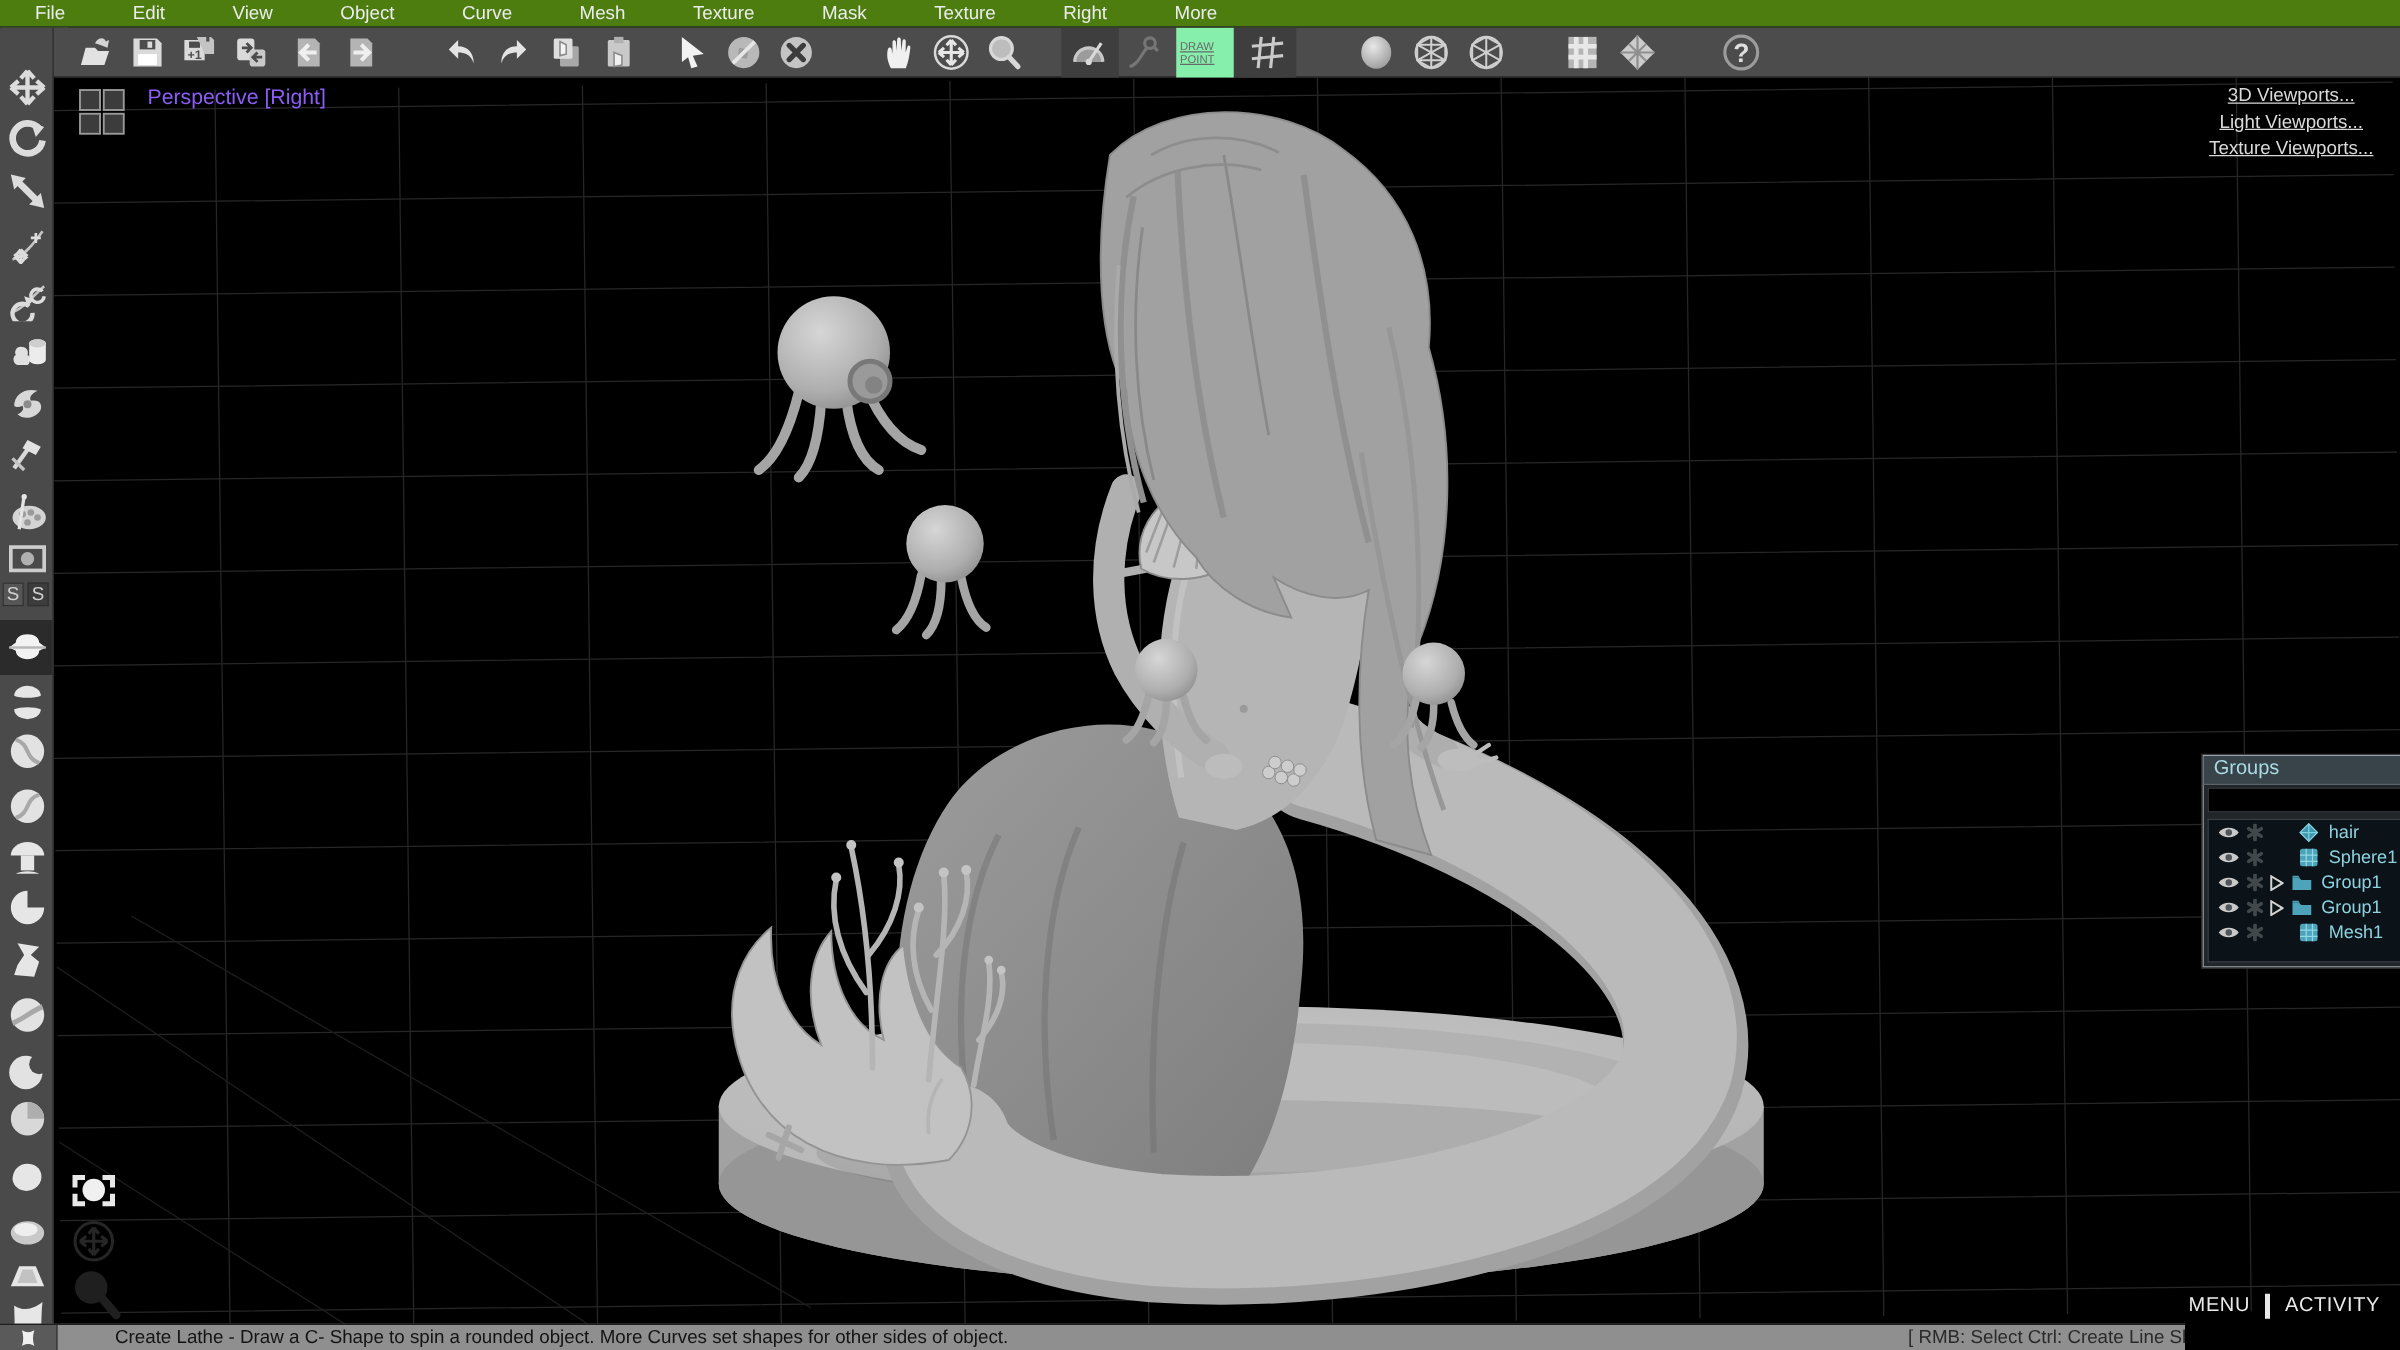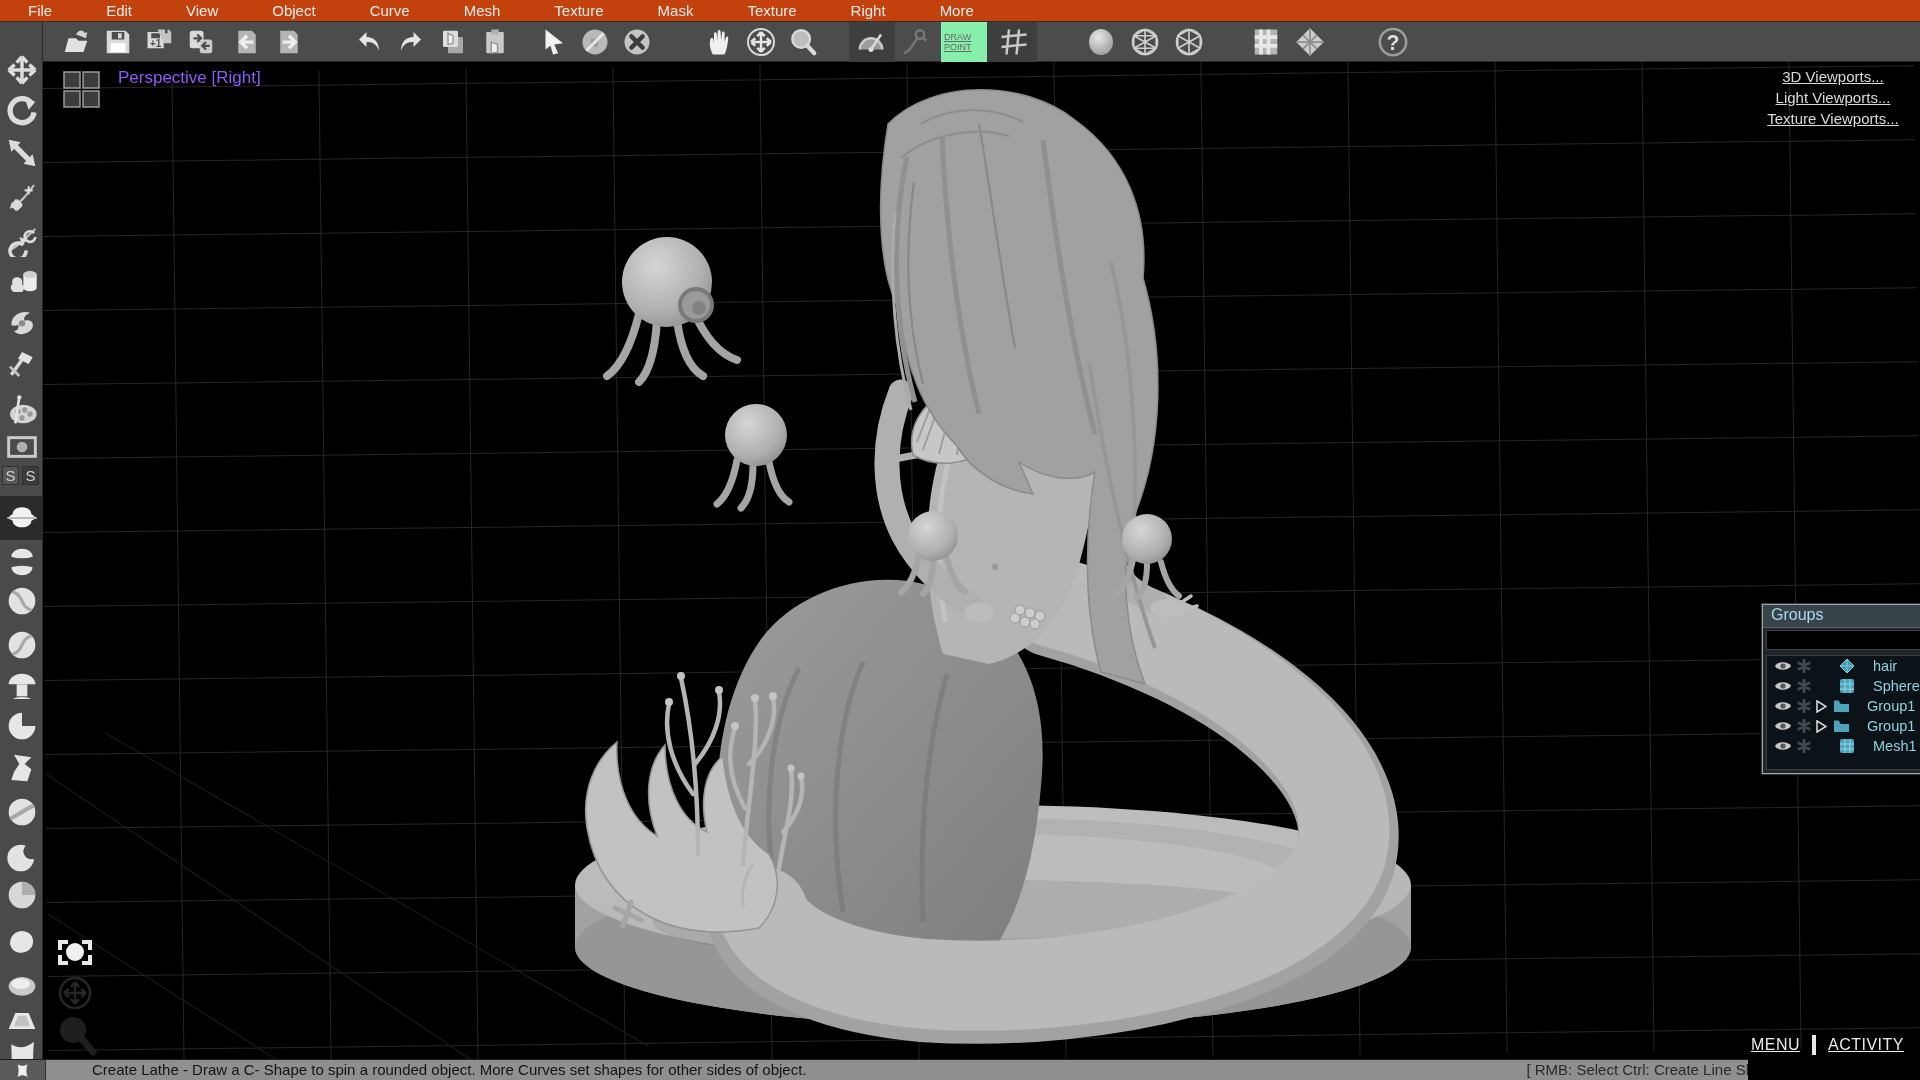--- a/index.html
+++ b/index.html
@@ -1,21 +1,21 @@
 <!DOCTYPE html>
 <html><head>
 <meta charset="utf-8">
 <style>
   * { margin:0; padding:0; box-sizing:border-box; }
   html,body { width:1920px; height:1080px; overflow:hidden; background:#000;
     font-family:"Liberation Sans", sans-serif; -webkit-font-smoothing:antialiased; }
 
   
   #menubar { position:absolute; left:0; top:0; width:1920px; height:22px;
-    background:#c2410c; border-bottom:1px solid #2e2e2e; display:flex; align-items:center; z-index:30; }
+    background:#4d7c0f; border-bottom:1px solid #2e2e2e; display:flex; align-items:center; z-index:30; }
   .menu-item { color:#ececec; font-size:15px; padding:0 10px; margin-right:34px; cursor:default; }
   .menu-item:first-child { margin-left:18px; }
 
   
   #toolbar { position:absolute; left:43px; top:22px; width:1877px; height:40px;
     background:#4c4c4c; border-bottom:1px solid #262626; z-index:25; }
   .tbtn { position:absolute; top:3px; width:36px; height:34px; display:flex;
     align-items:center; justify-content:center; }
   .tbtn svg { width:30px; height:30px; }
   .tcell-dark { position:absolute; top:0; height:40px; background:#3e3e3e; }
@@ -53,26 +53,26 @@
   #groups-header { height:23px; background:#39434a; border-bottom:1px solid #5a646a;
     color:#a8dbe4; font-size:16px; padding:1px 8px; }
   #groups-search { height:20px; background:#000; margin:2px 3px; border:1px solid #3a4146; }
   #groups-list { position:absolute; left:3px; right:0; top:50px; bottom:3px;
     background:#0c1318; border:1px solid #3a4146; border-right:none; overflow:hidden; }
   .grow { display:flex; align-items:center; height:20px; padding-left:5px; }
   .grow .cell { flex:0 0 auto; display:flex; align-items:center; justify-content:center; }
   .grow .c-eye { width:22px; } .grow .c-ast { width:20px; }
   .grow .c-caret { width:15px; } .grow .c-type { width:20px; margin-left:8px; }
   .grow.nocaret .c-type { margin-left:23px; }
-  .grow .g-label { color:#8ed2e0; font-size:14.5px; margin-left:16px; white-space:nowrap; }
+  .grow .g-label { color:#8ed2e0; font-size:14.5px; margin-left:6px; white-space:nowrap; }
 
   
   #bottom-tabs { position:absolute; right:8px; bottom:24px; display:flex; align-items:center;
     z-index:15; }
-  .btab { color:#eaeaea; font-size:16px; letter-spacing:0.5px; padding:2px 8px;text-decoration:underline; }
+  .btab { color:#eaeaea; font-size:16px; letter-spacing:0.5px; padding:2px 8px; }
   #btab-divider { width:4px; height:20px; background:#e8e8e8; margin:0 4px; }
 
   
   #statusbar { position:absolute; left:0; bottom:0; width:1748px; height:21px;
     background:#8f8f8f; border-top:1px solid #1e1e1e; z-index:50; overflow:hidden; }
   #status-icon { position:absolute; left:0; top:0; width:46px; height:21px;
     background:#5a5a5a; border-right:1px solid #333; display:flex; align-items:center;
     justify-content:center; }
   #status-hint { position:absolute; left:92px; top:1px; color:#141414; font-size:15px; }
   #status-right { position:absolute; right:-6px; top:1px; color:#2a2a2a; font-size:15px;

